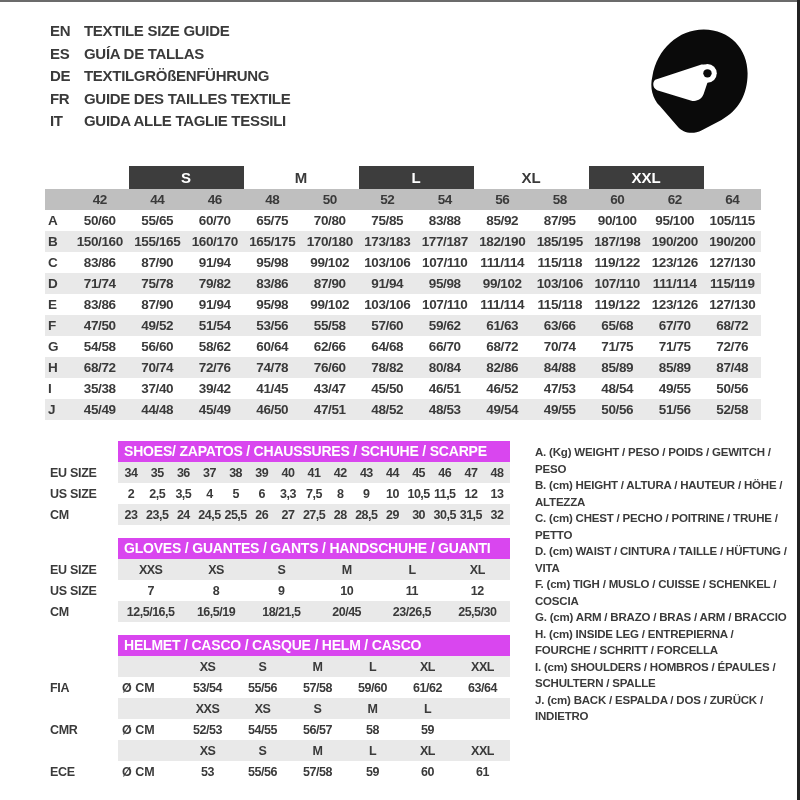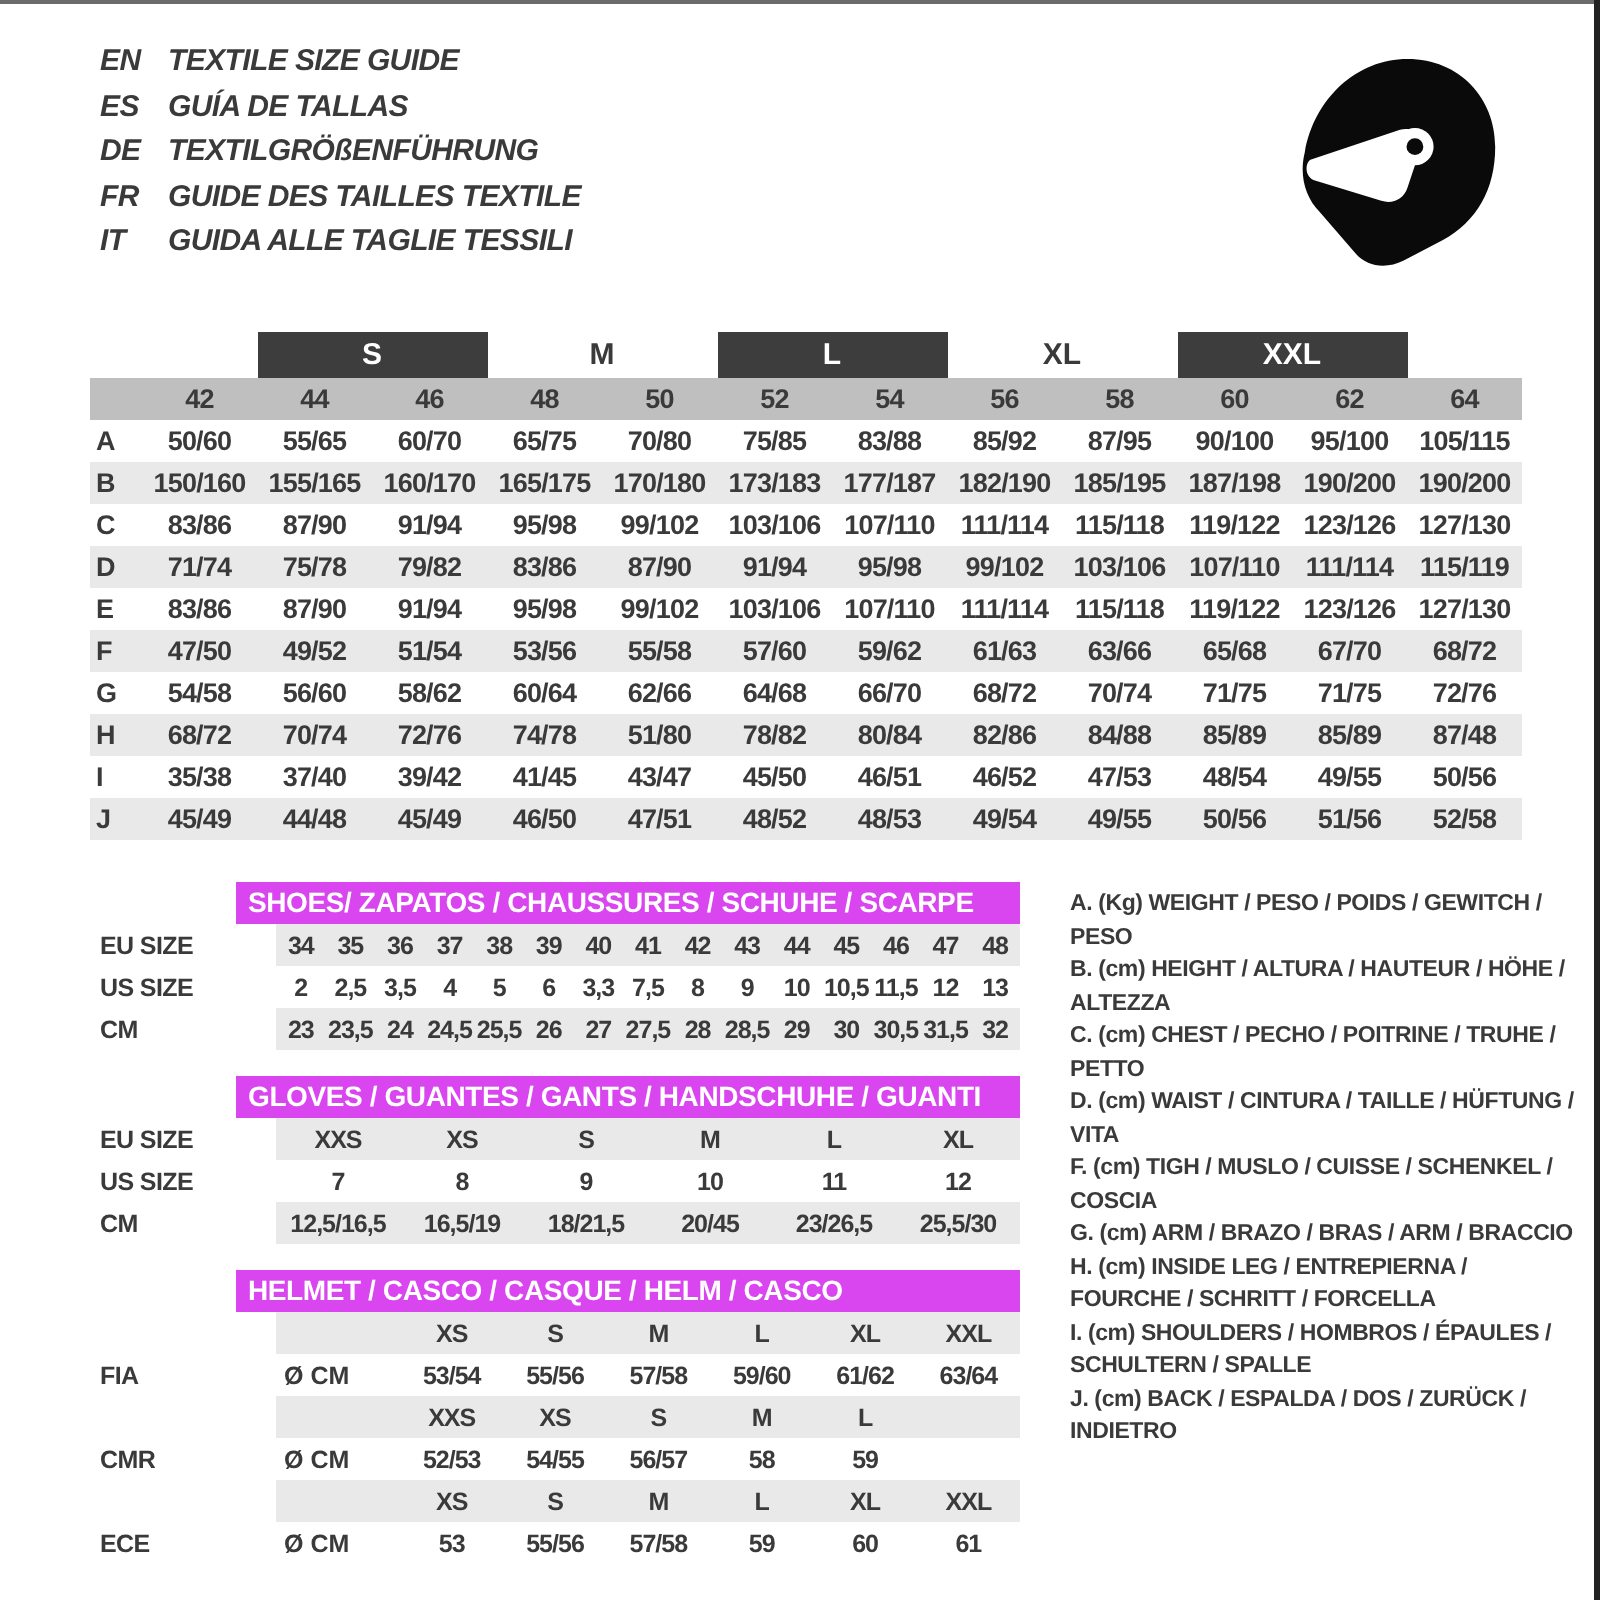--- a/index.html
+++ b/index.html
@@ -6,21 +6,21 @@
   body{
     width:800px;height:800px;position:relative;background:#ffffff;
     font-family:"Liberation Sans", sans-serif;color:#3a3a3a;overflow:hidden;
     -webkit-font-smoothing:antialiased;
   }
   .edge-top{position:absolute;top:0;left:0;right:0;height:2px;background:#6b6b6b;}
   .edge-right{position:absolute;top:0;right:0;bottom:0;width:3px;background:#222;}
 
   
   .lang-list{position:absolute;left:50px;top:20px;}
-  .lang-row{display:flex;font-size:15px;font-weight:bold;line-height:22.5px;letter-spacing:-0.3px;font-style:italic;}
+  .lang-row{display:flex;font-size:15px;font-weight:bold;line-height:22.5px;letter-spacing:-0.3px;}
   .lang-code{width:34px;flex:0 0 34px;}
   .helmet-wrap{position:absolute;right:44px;top:18px;width:112px;height:120px;}
 
   
   .textile{position:absolute;left:45px;top:166px;width:716px;border-collapse:collapse;table-layout:fixed;}
   .textile td{
     text-align:center;font-weight:bold;font-size:13.5px;height:21px;padding:0;
     letter-spacing:-0.4px;white-space:nowrap;overflow:hidden;
   }
   .textile col.lettercol{width:26px;}
@@ -33,21 +33,21 @@
 
   
   .lower{position:absolute;left:50px;top:441px;width:460px;}
   .sec{margin-bottom:13px;}
   .sec-title{
     margin-left:68px;background:#d946ef;color:#fff;font-size:14px;font-weight:bold;
     height:21px;line-height:21px;padding-left:6px;letter-spacing:-0.2px;white-space:nowrap;
   }
   .srow{display:flex;height:21px;align-items:stretch;}
   .slabel{width:68px;flex:0 0 68px;font-size:12.5px;font-weight:bold;display:flex;align-items:center;letter-spacing:-0.3px;}
-  .scells{flex:1;display:flex;align-items:center;margin-left:20px;}
+  .scells{flex:1;display:flex;align-items:center;}
   .scells.shaded{background:#e9e9e9;}
   .scell{flex:1;text-align:center;font-size:12.5px;font-weight:bold;letter-spacing:-0.5px;white-space:nowrap;}
   .hunit{flex:0 0 58px;text-align:left;padding-left:4px;font-size:12.5px;font-weight:bold;}
 
   
   .legend{position:absolute;left:535px;top:444px;width:256px;}
   .legend-item{font-size:11.5px;font-weight:bold;line-height:16.5px;letter-spacing:-0.2px;}
 </style>
 </head>
 <body>
@@ -232,21 +232,21 @@
         <td>71/75</td>
         <td>71/75</td>
         <td>72/76</td>
       </tr>
       <tr class="stripe">
         <td class="letter">H</td>
         <td>68/72</td>
         <td>70/74</td>
         <td>72/76</td>
         <td>74/78</td>
-        <td>51/80</td>
+        <td>76/60</td>
         <td>78/82</td>
         <td>80/84</td>
         <td>82/86</td>
         <td>84/88</td>
         <td>85/89</td>
         <td>85/89</td>
         <td>87/48</td>
       </tr>
       <tr>
         <td class="letter">I</td>

